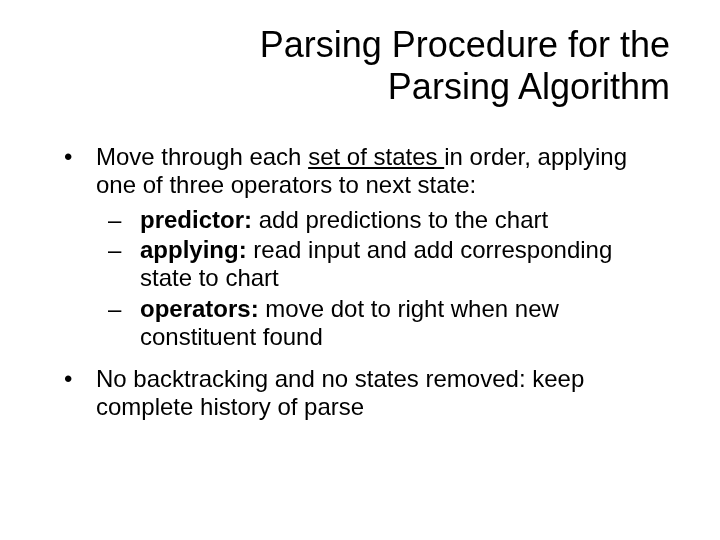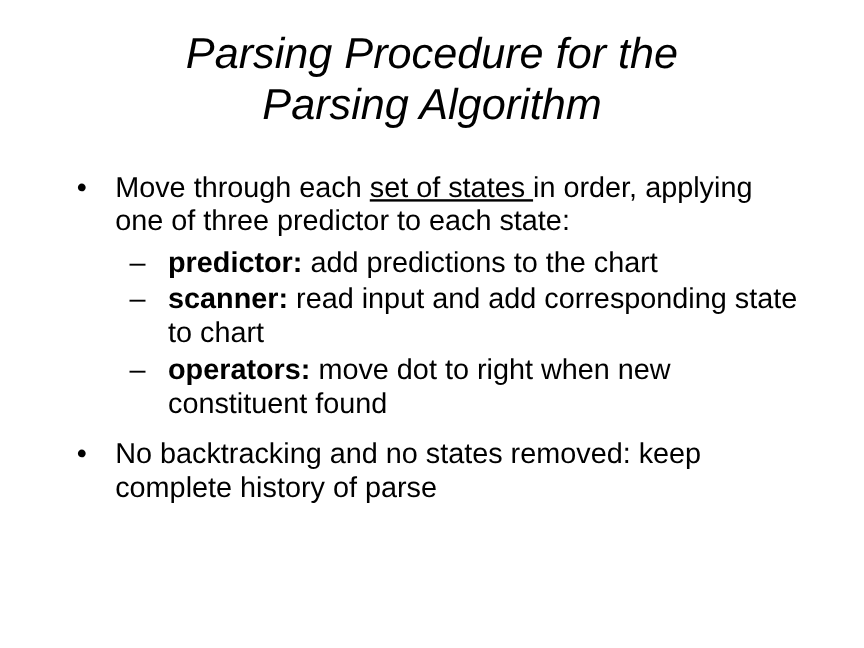--- a/index.html
+++ b/index.html
@@ -13,25 +13,24 @@
     overflow: hidden;
   }
   .slide {
     box-sizing: border-box;
     width: 720px;
     height: 540px;
     padding: 24px 50px 20px 50px;
   }
   .title {
     font-size: 36px;
-    text-align: center;
+    text-align: right;
     line-height: 1.18;
     margin: 0 0 34px 0;
     font-weight: normal;
-    font-style: italic;
   }
   ul.top {
     list-style: none;
     margin: 0;
     padding: 0;
     font-size: 24px;
     line-height: 1.18;
   }
   ul.top > li {
     position: relative;
@@ -72,27 +71,27 @@
 
 <div class="slide">
 
   <h1 class="title">
     <span>Parsing Procedure for the</span><br>
     <span>Parsing Algorithm</span>
   </h1>
 
   <ul class="top">
     <li>
-      <span>Move through each </span><span class="uline">set of states </span><span>in order, applying one of three predictor to each state:</span>
+      <span>Move through each </span><span class="uline">set of states </span><span>in order, applying one of three operators to next state:</span>
       <ul class="sub">
         <li>
           <b>predictor:</b><span> add predictions to the chart</span>
         </li>
         <li>
-          <b>scanner:</b><span> read input and add corresponding state to chart</span>
+          <b>applying:</b><span> read input and add corresponding state to chart</span>
         </li>
         <li>
           <b>operators:</b><span> move dot to right when new constituent found</span>
         </li>
       </ul>
     </li>
     <li>
       <span>No backtracking and no states removed: keep complete history of parse</span>
     </li>
   </ul>

